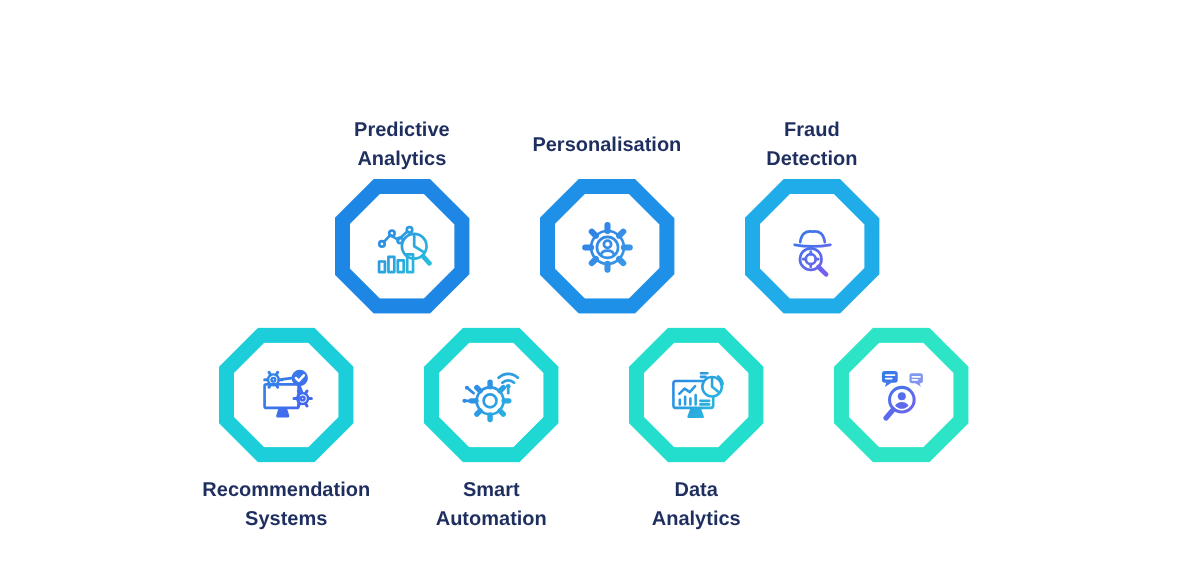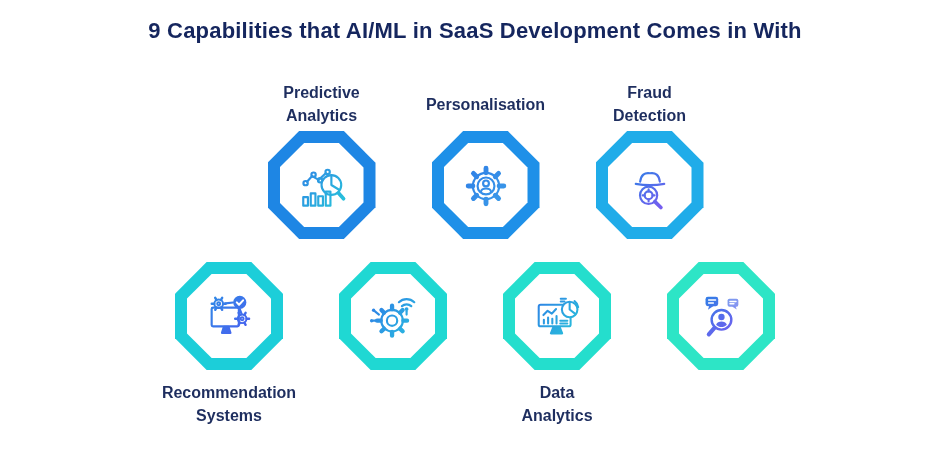--- a/index.html
+++ b/index.html
@@ -6,21 +6,21 @@
   body{
     width:950px;height:450px;background:#ffffff;overflow:hidden;position:relative;
     font-family:"Liberation Sans", sans-serif;
   }
   .stage{position:absolute;inset:0;}
   .title{
     position:absolute;top:18px;left:0;width:100%;text-align:center;
     font-size:22px;font-weight:700;color:#15265e;letter-spacing:.2px;
   }
   .row{position:absolute;left:0;right:0;display:flex;justify-content:center;}
-  .row1{top:80px;padding-left:21px;}
+  .row1{top:92px;padding-left:21px;}
   .row2{top:262px;}
   .cap-item{width:164px;display:flex;flex-direction:column;align-items:center;}
   .cap-label{
     height:48px;display:flex;align-items:center;justify-content:center;text-align:center;
     font-size:16px;font-weight:600;line-height:23px;color:#1e2e5f;white-space:pre-line;
   }
   .row1 .cap-label{margin-bottom:3px;}
   .row2 .cap-label{margin-top:10px;}
   .octagon{
     width:108px;height:108px;position:relative;flex:0 0 auto;
@@ -31,21 +31,20 @@
     clip-path:polygon(29.3% 0%,70.7% 0%,100% 29.3%,100% 70.7%,70.7% 100%,29.3% 100%,0% 70.7%,0% 29.3%);
     display:flex;align-items:center;justify-content:center;
   }
   svg{display:block;}
 </style>
 </head>
 <body>
 
 <div class="stage">
 
-  <div class="title">9 Capabilities that AI/ML in SaaS Development Comes in With</div>
 
   <div class="row row1">
 
     <div class="cap-item">
       <div class="cap-label">Predictive
 Analytics</div>
       <div class="octagon" style="background: rgb(30, 134, 228);">
         <div class="octagon-inner">
           <span>
             <svg width="60" height="60" viewBox="0 0 64 64" fill="none">
@@ -193,20 +192,22 @@
                 <path d="M46.5 26.8 L46.5 30.5"></path>
                 <path d="M14.5 37 L10.8 37 M17 30.5 L12.8 27"></path>
               </g>
               <circle cx="46.5" cy="24.6" r="2" fill="url(#gsa)"></circle>
               <circle cx="9.2" cy="37" r="1.8" fill="url(#gsa)"></circle>
               <circle cx="11.3" cy="25.8" r="1.8" fill="url(#gsa)"></circle>
             </svg>
           </span>
         </div>
       </div>
+      <div class="cap-label">Smart
+Automation</div>
     </div>
 
     <div class="cap-item">
       <div class="octagon" style="background: rgb(36, 222, 205);">
         <div class="octagon-inner">
           <span>
             <svg width="60" height="60" viewBox="0 0 64 64" fill="none">
               <defs>
                   <linearGradient id="gda" x1="10" y1="14" x2="54" y2="52" gradientUnits="userSpaceOnUse">
                 <stop stop-color="#2F7FE6"></stop>

